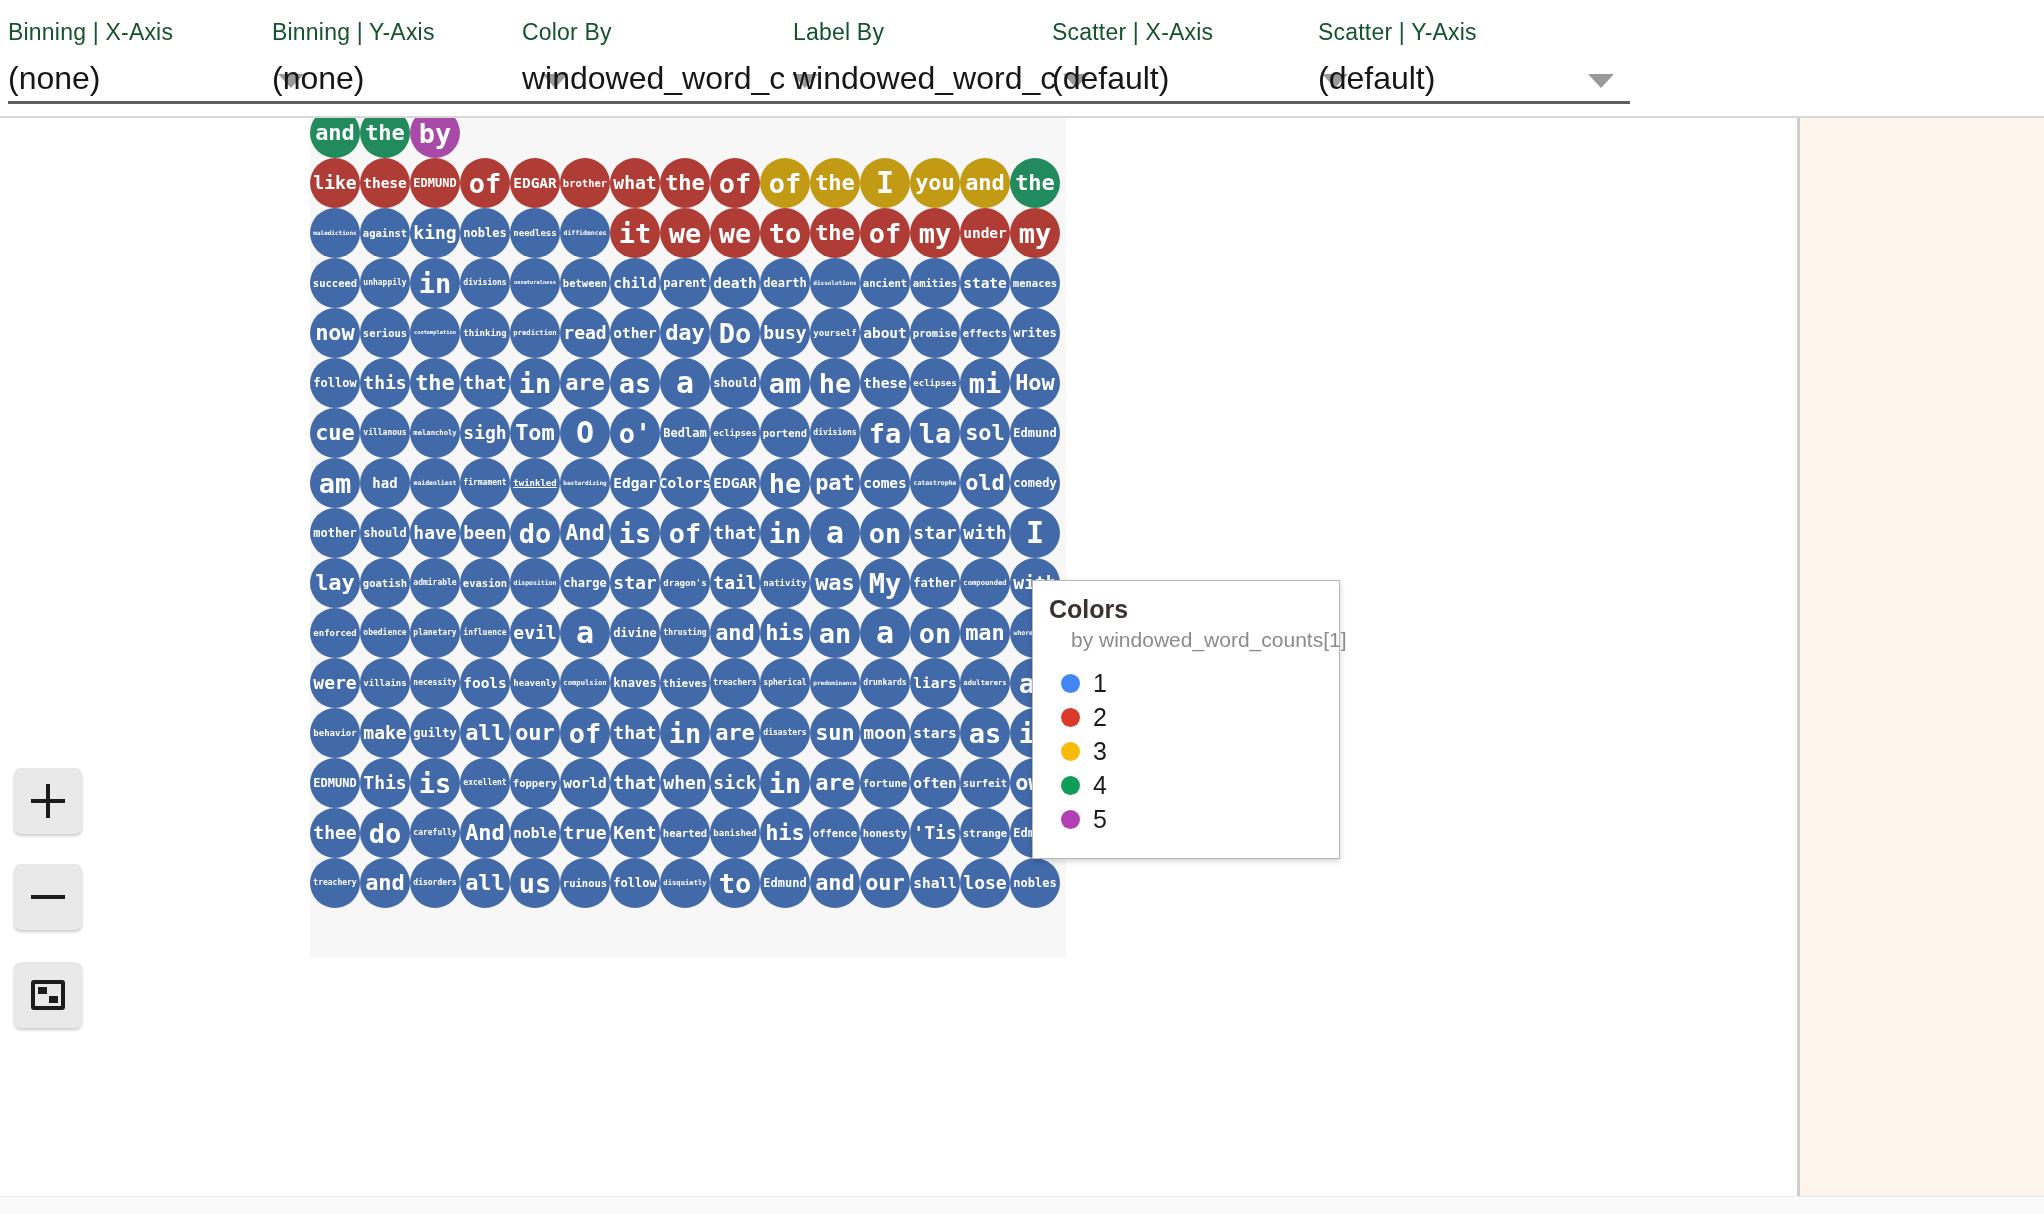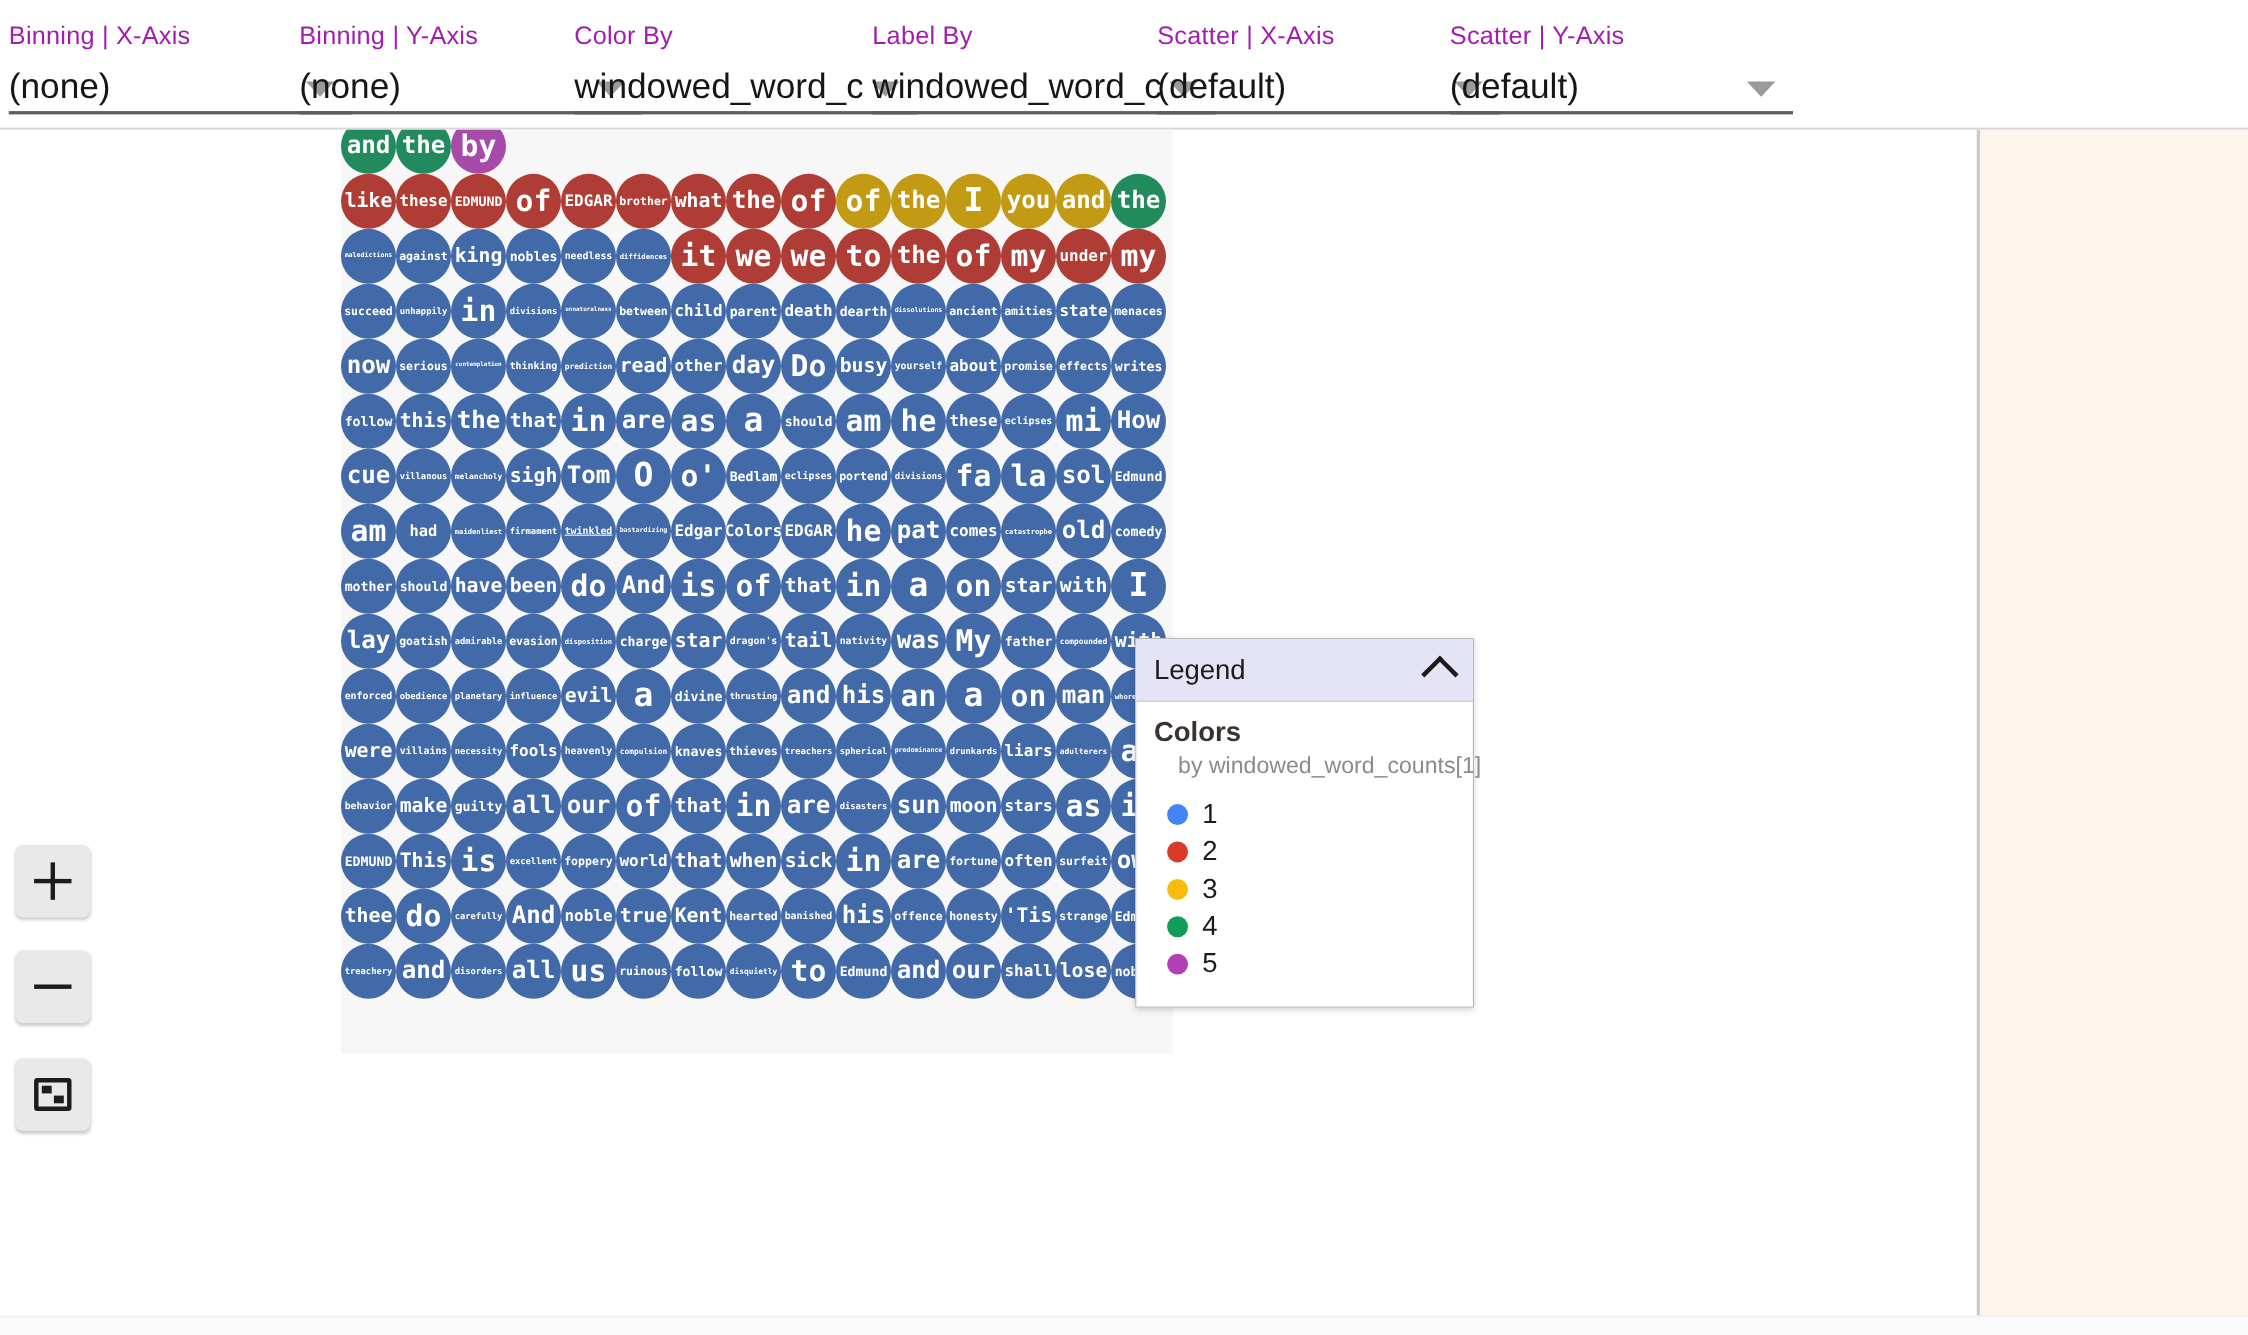--- a/index.html
+++ b/index.html
@@ -22,21 +22,21 @@
     border-bottom: 2px solid #d8d8d8;
     box-sizing: border-box;
   }
   .control {
     position: absolute;
     top: 18px;
     width: 312px;
   }
   .control-label {
     font-size: 23px;
-    color: #a21caf;
+    color: #14532d;
     letter-spacing: .2px;
     white-space: nowrap;
     line-height: 28px;
   }
   .control-field {
     position: relative;
     margin-top: 12px;
     height: 46px;
     border-bottom: 3px solid #5e5e5e;
     box-sizing: border-box;
@@ -571,24 +571,20 @@
   <span class="glyph-plus v"></span>
 </div>
 <div class="zoom-btn" id="zoom-out">
   <span class="glyph-minus h"></span>
 </div>
 <div class="zoom-btn" id="zoom-fit">
   <span class="fit-icon"></span>
 </div>
 
 <div id="legend">
-  <div id="legend-header">
-    <span id="legend-title">Legend</span>
-    <span class="chev-up"></span>
-  </div>
   <div id="legend-body">
     <div id="legend-section-title">Colors</div>
     <div id="legend-subtitle">by windowed_word_counts[1]</div>
     <div id="legend-items">
         <div class="legend-item">
           <span class="legend-swatch" style="background: rgb(66, 133, 244);"></span>
           <span class="legend-label">1</span>
         </div>
         <div class="legend-item">
           <span class="legend-swatch" style="background: rgb(219, 58, 43);"></span>

